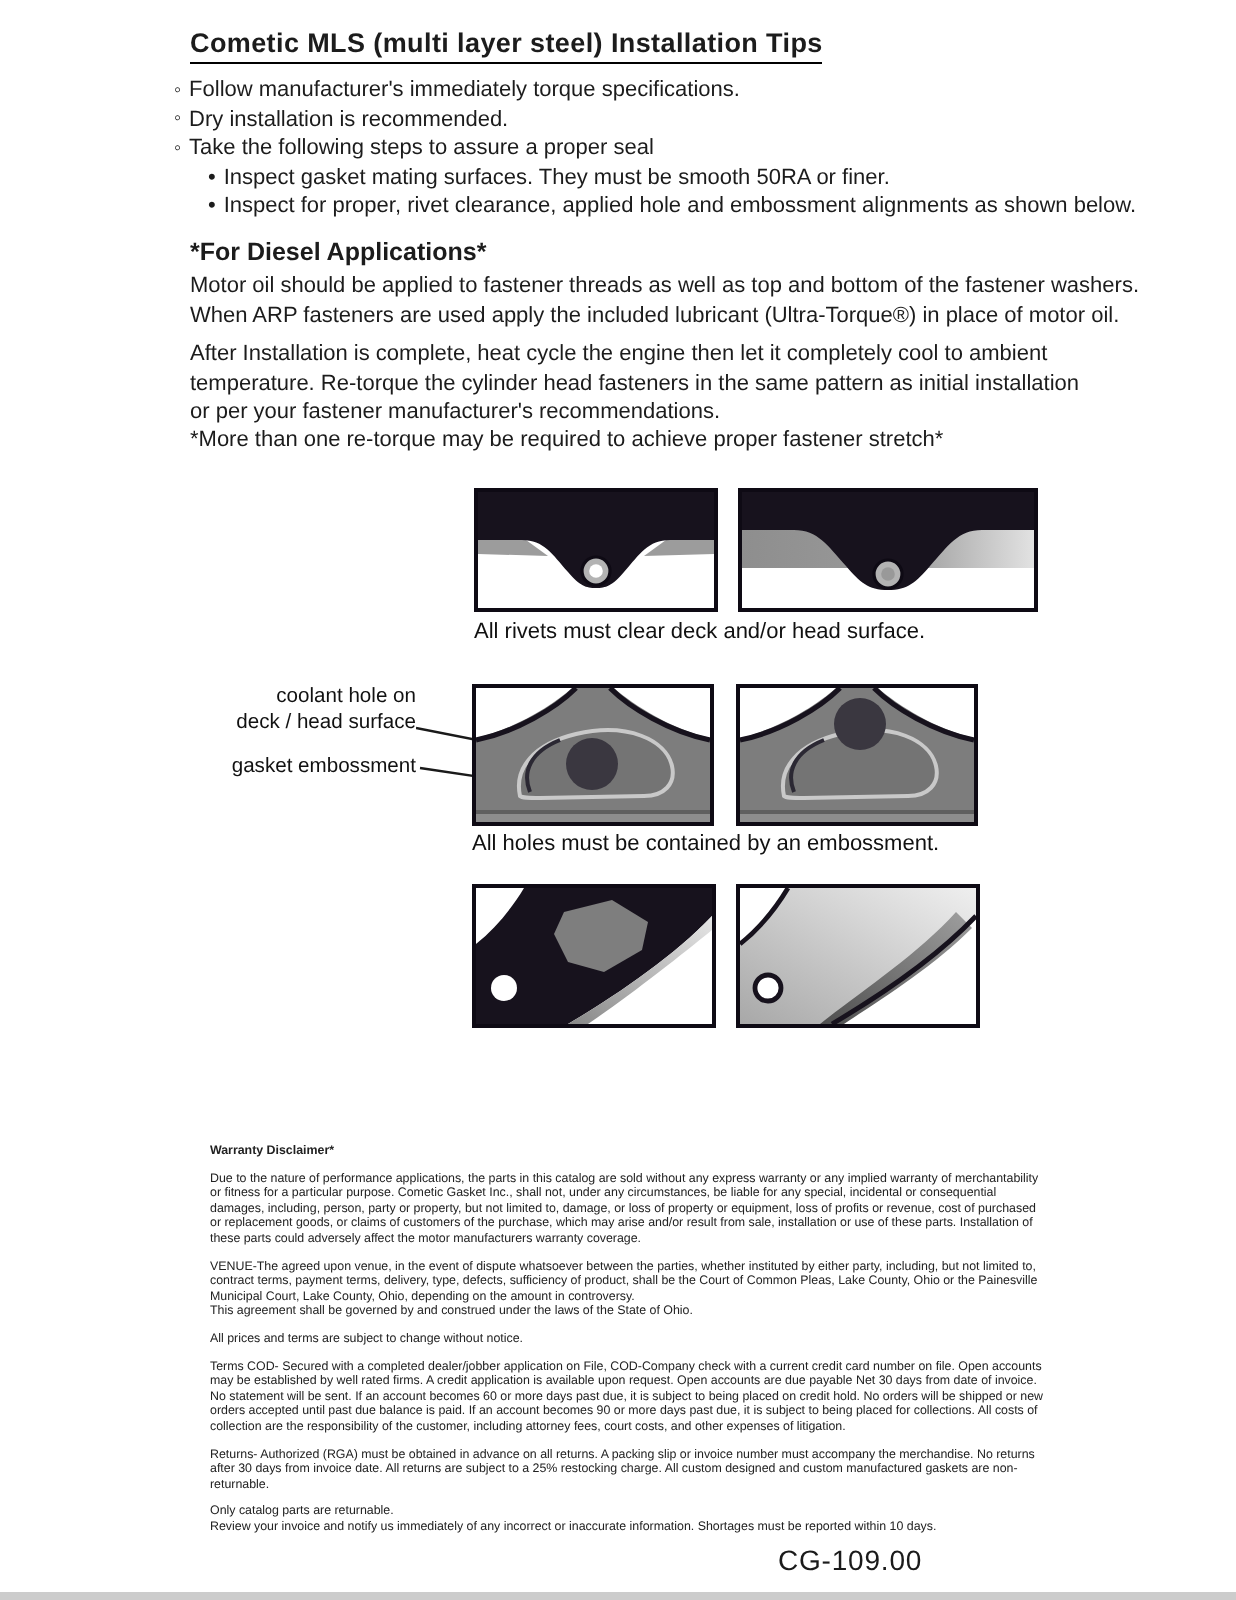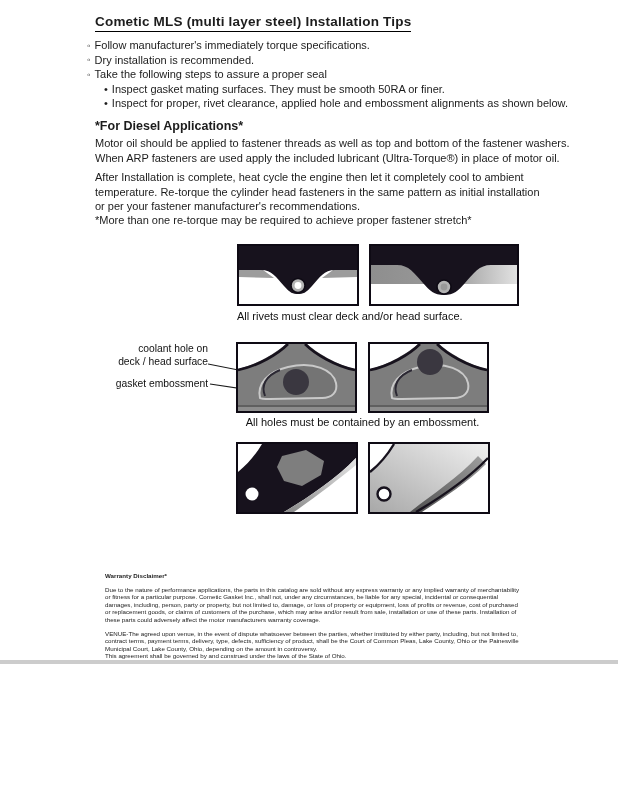--- a/index.html
+++ b/index.html
@@ -1,16 +1,16 @@
 <!DOCTYPE html>
 <html><head>
 <meta charset="utf-8">
 <style>
   html,body{margin:0;padding:0;background:#ffffff;}
-  .page{position:relative;width:618px;height:664px;background:#ffffff;overflow:hidden;
+  .page{position:relative;width:618px;height:800px;background:#ffffff;overflow:hidden;
         font-family:"Liberation Sans", sans-serif;color:#1c1c1c;}
   .abs{position:absolute;}
   .pre{white-space:pre-line;}
   .title{top:14px;left:95px;font-size:13.5px;font-weight:bold;letter-spacing:.2px;
          border-bottom:1.6px solid #000;padding-bottom:2px;}
   .tips{top:38px;left:87px;font-size:11px;line-height:14.5px;width:520px;}
   .tip-line{display:flex;}
   .tip-line::before{content:"\25E6";font-size:10px;margin-right:4px;position:relative;top:.5px;}
   .tip-line.indent{margin-left:17px;}
   .tip-line.indent::before{content:"\2022";font-size:11px;top:0;}
@@ -124,21 +124,21 @@
     <path d="M52,2 C42,12 22,24 2,28" fill="none" stroke="#17121d" stroke-width="2.6"></path>
     <path d="M69,2 C79,12 99,24 119,28" fill="none" stroke="#17121d" stroke-width="2.6"></path>
     <path d="M24,56 C21,42 31,30 52,25 C78,19 97,28 100,41 C102,50 96,56 86,56 L34,57 C28,57 25,57 24,56 Z" fill="#747474" stroke="#c9c9c9" stroke-width="2"></path>
     <path d="M29,54 C25,44 29,34 44,28" fill="none" stroke="#2b2833" stroke-width="2"></path>
     <circle cx="62" cy="20" r="13" fill="#3a3740"></circle>
     <rect x="2" y="63" width="117" height="2" fill="#5f5f5f"></rect>
     <rect x="2" y="65" width="117" height="4" fill="#8d8d8d"></rect>
     <rect x="1" y="1" width="119" height="69" fill="none" stroke="#0e0a14" stroke-width="2"></rect>
   </svg>
 
-  <div class="abs caption" style="top:416px;left:236px;width:253px;text-align:center;">All holes must be contained by an embossment.</div>
+  <div class="abs caption" style="top:416px;left:236px;width:253px;">All holes must be contained by an embossment.</div>
 
   <div class="abs dlabel" style="top:428px;left:236px;width:122px;">RIGHT</div>
   <div class="abs dlabel" style="top:428px;left:368px;width:122px;">WRONG</div>
 
   <svg class="abs" style="top:442px;left:236px;" width="122" height="72" viewBox="0 0 122 72">
     <defs>
       <linearGradient id="p3rg" x1="0" y1="1" x2="1" y2="0">
         <stop offset="0" stop-color="#888888"></stop>
           <stop offset="1" stop-color="#e6e6e6"></stop>
       </linearGradient>

